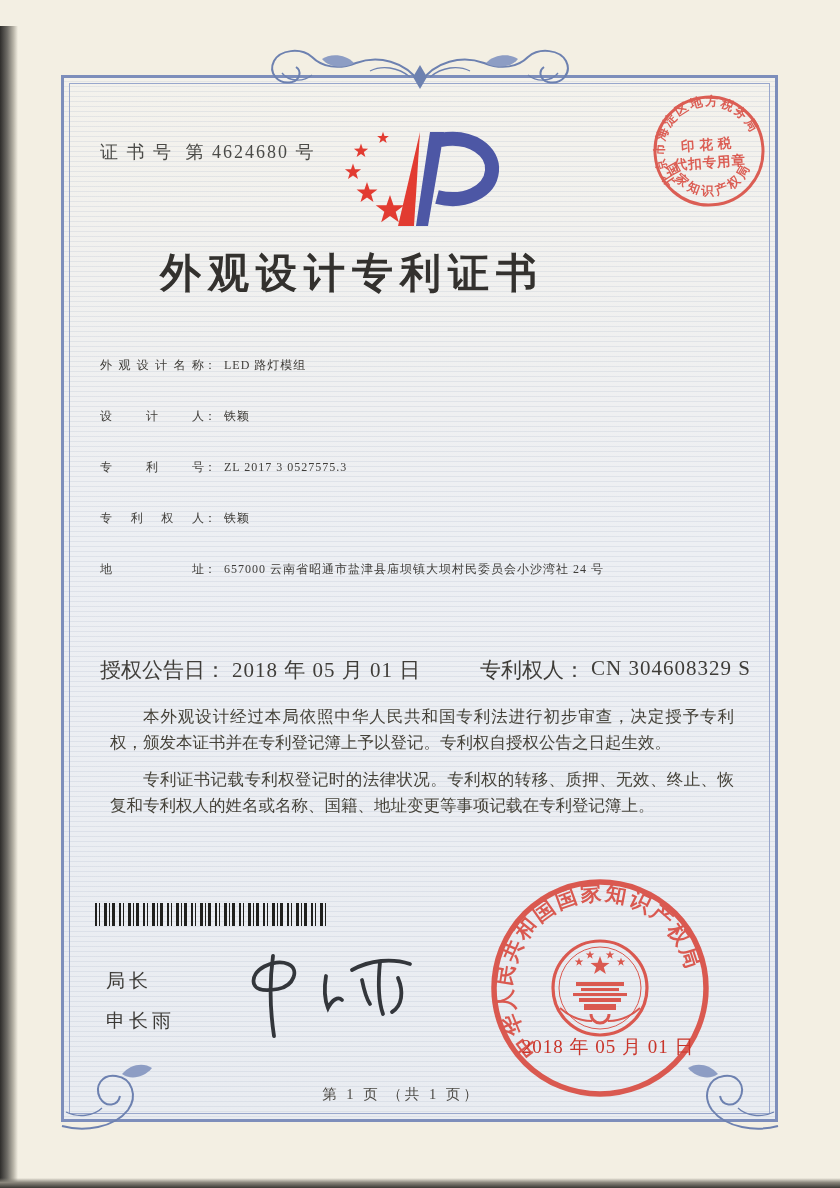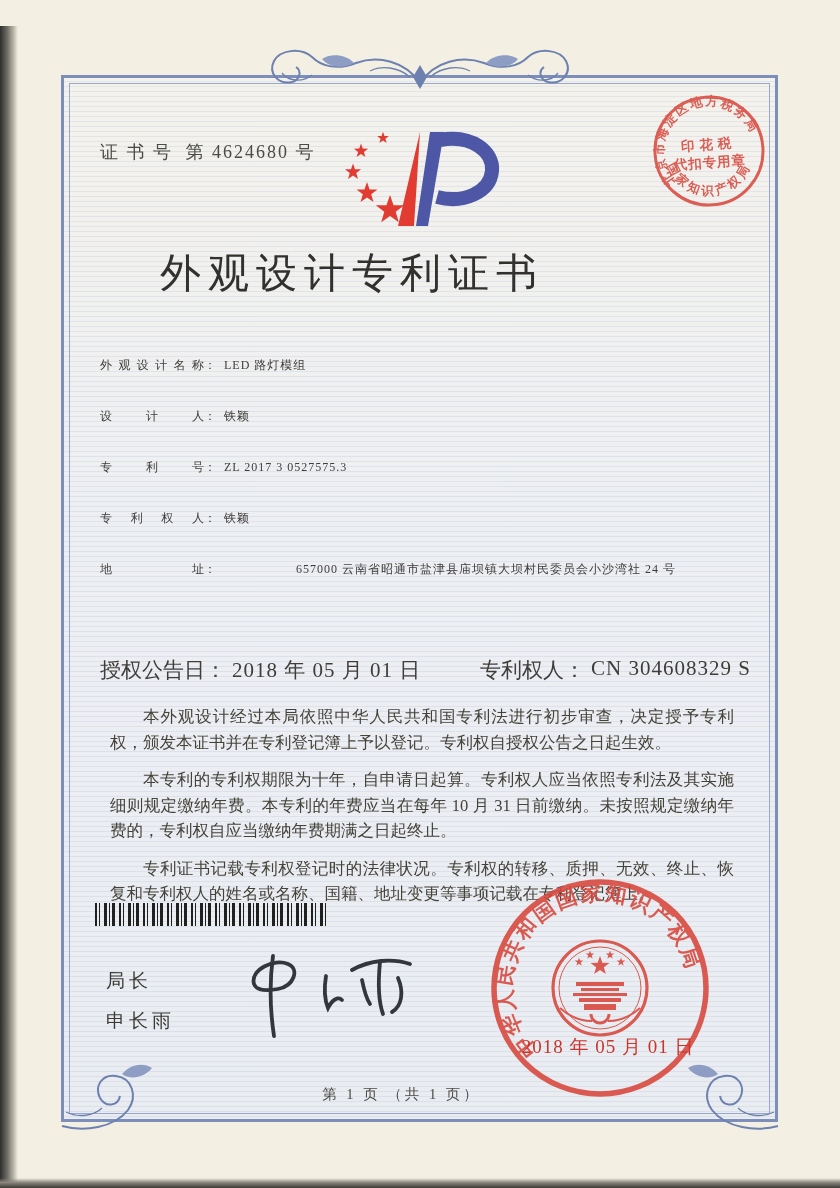--- a/index.html
+++ b/index.html
@@ -19,29 +19,29 @@
       linear-gradient(180deg,#f4f2ec 0%,#edeff3 45%,#e9ecf1 100%);}
   .border-outer{position:absolute;left:61px;top:75px;width:717px;height:1047px;
     border:3px solid #7d8ebb;box-sizing:border-box;}
   .border-inner{position:absolute;left:69px;top:83px;width:701px;height:1031px;
     border:1px solid #99a7cc;box-sizing:border-box;}
 
   .cert-no{position:absolute;left:100px;top:120px;font-size:18px;color:#4a4a47;letter-spacing:2px;margin-top:20px;}
   .cert-no .num{margin-left:6px;}
 
   .title{position:absolute;left:61px;top:246px;width:582px;text-align:center;
-    font-size:41px;font-weight:400;letter-spacing:7px;color:#33312e;}
+    font-size:41px;font-weight:700;letter-spacing:7px;color:#33312e;}
 
   .fields{position:absolute;left:100px;top:352px;width:620px;font-size:12px;color:#3f3d39;}
   .frow{line-height:26px;margin-bottom:25px;white-space:nowrap;}
   .flabel{display:inline-block;width:104px;text-align:justify;text-align-last:justify;vertical-align:top;}
   .colon{vertical-align:top;}
   .fvalue{display:inline-block;vertical-align:top;margin-left:8px;letter-spacing:1px;}
   .frow-addr{white-space:normal;}
-  .frow-addr .fvalue{width:452px;text-align:right;}
+  .frow-addr .fvalue{width:452px;}
 
   .grant-row{position:absolute;left:100px;top:656px;width:645px;font-size:21px;color:#3f3d39;white-space:nowrap;}
   .grant-right{position:absolute;left:380px;top:0;}
   .grant-row .fvalue{margin-left:6px;}
 
   .paras{position:absolute;left:98px;top:692px;width:648px;font-size:16.5px;
     line-height:25.5px;text-align:justify;color:#454239;}
   .paras p{margin:12px;text-indent:2em;}
 
   .barcode{position:absolute;left:95px;top:903px;width:232px;height:23px;
@@ -151,21 +151,20 @@
     <span>
       <span>授权公告日</span><span class="colon">：</span><span class="fvalue">2018 年 05 月 01 日</span>
     </span>
     <span class="grant-right">
       <span>专利权人</span><span class="colon">：</span><span class="fvalue">CN 304608329 S</span>
     </span>
   </div>
 
   <div class="paras">
     <p>本外观设计经过本局依照中华人民共和国专利法进行初步审查，决定授予专利权，颁发本证书并在专利登记簿上予以登记。专利权自授权公告之日起生效。</p>
-    <p>本专利的专利权期限为十年，自申请日起算。专利权人应当依照专利法及其实施细则规定缴纳年费。本专利的年费应当在每年 10 月 31 日前缴纳。未按照规定缴纳年费的，专利权自应当缴纳年费期满之日起终止。</p>
     <p>专利证书记载专利权登记时的法律状况。专利权的转移、质押、无效、终止、恢复和专利权人的姓名或名称、国籍、地址变更等事项记载在专利登记簿上。</p>
   </div>
 
   <div class="barcode"></div>
 
   <div class="signer-role">局长</div>
   <div class="signer-name">申长雨</div>
 
   <svg class="signature-svg" width="190" height="100" viewBox="0 0 190 100">
     <g fill="none" stroke="#33363b" stroke-width="3.8" stroke-linecap="round">

